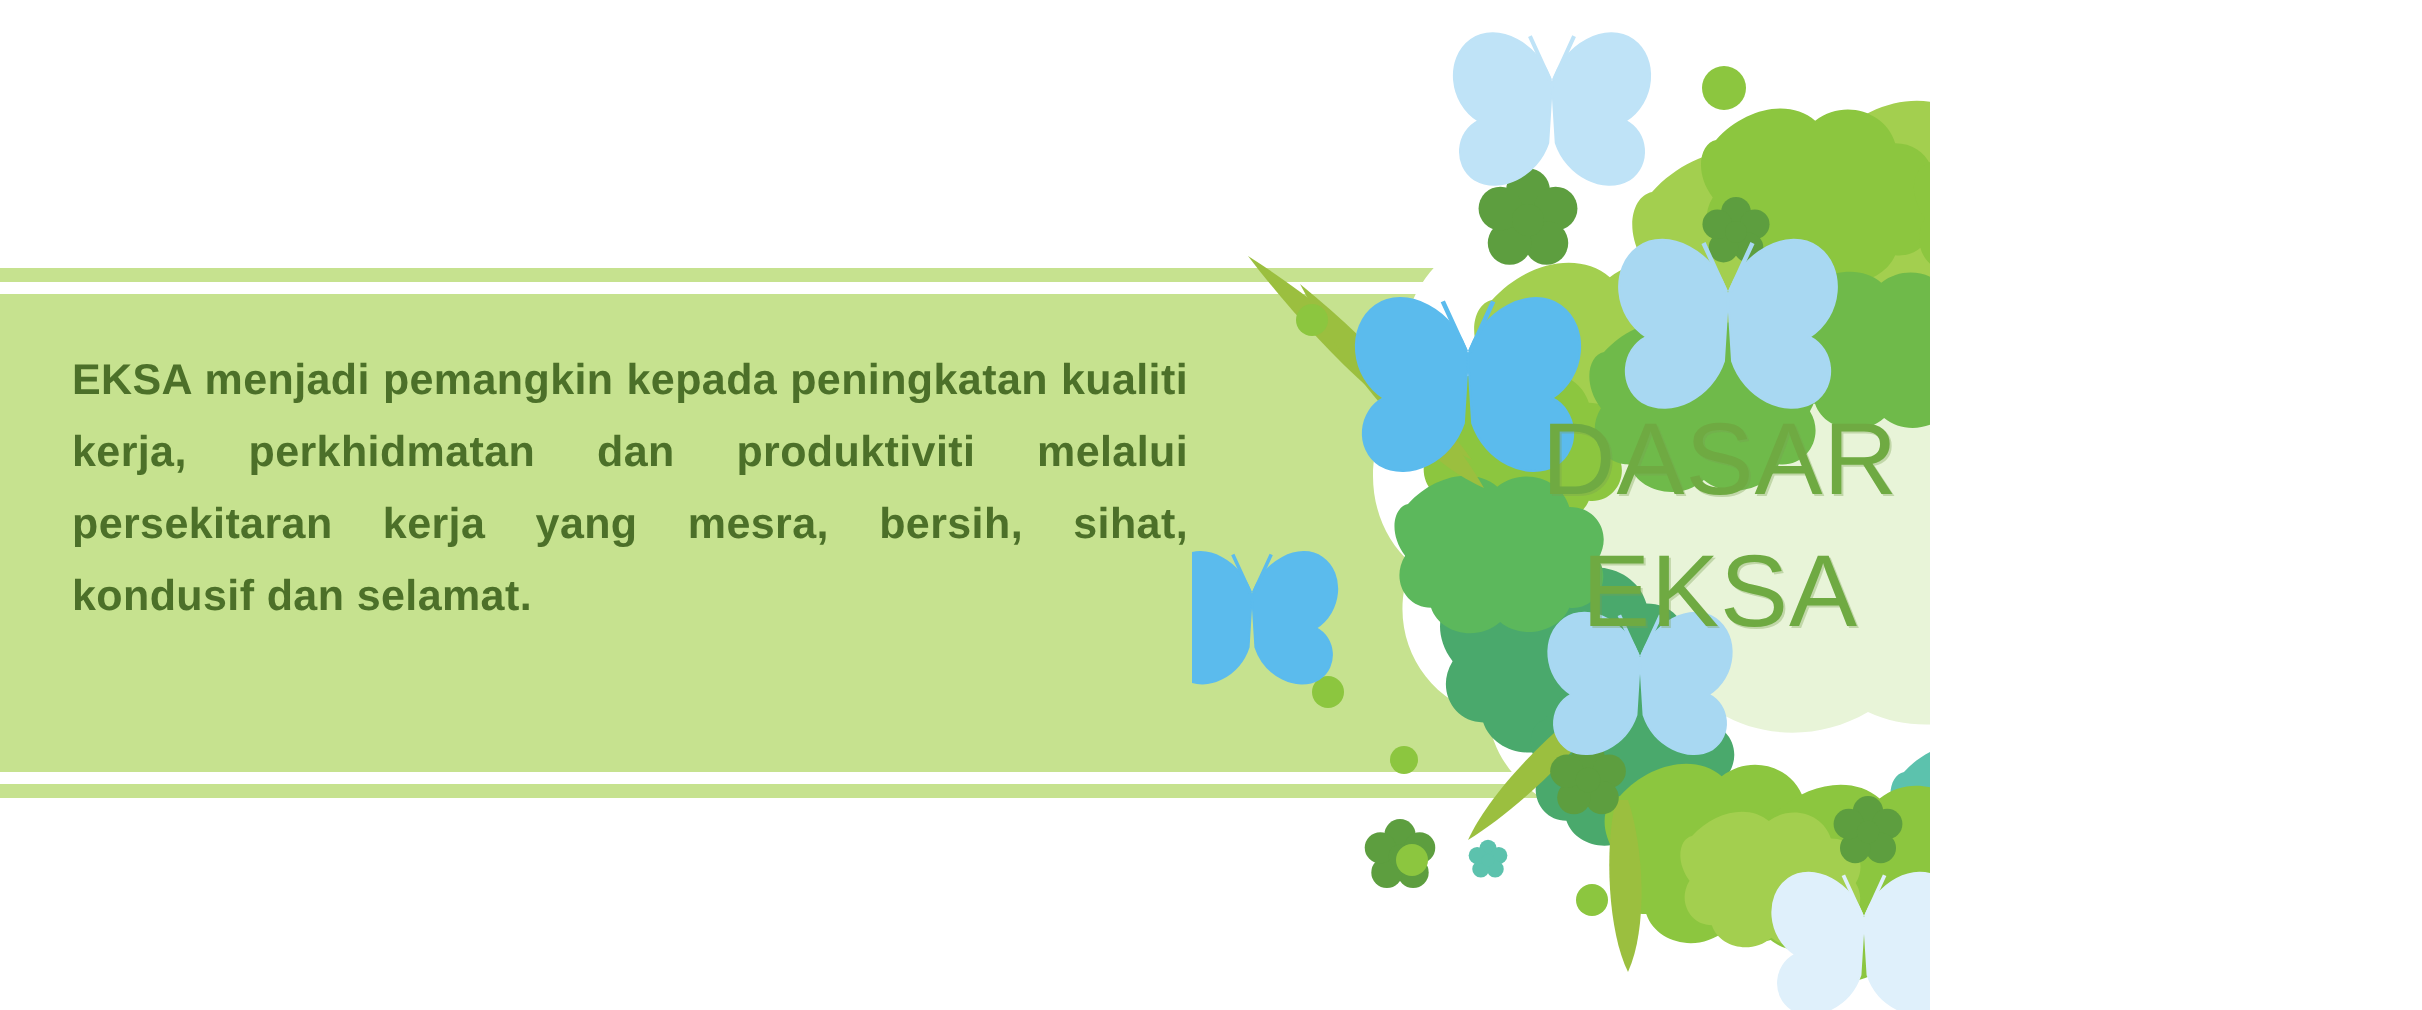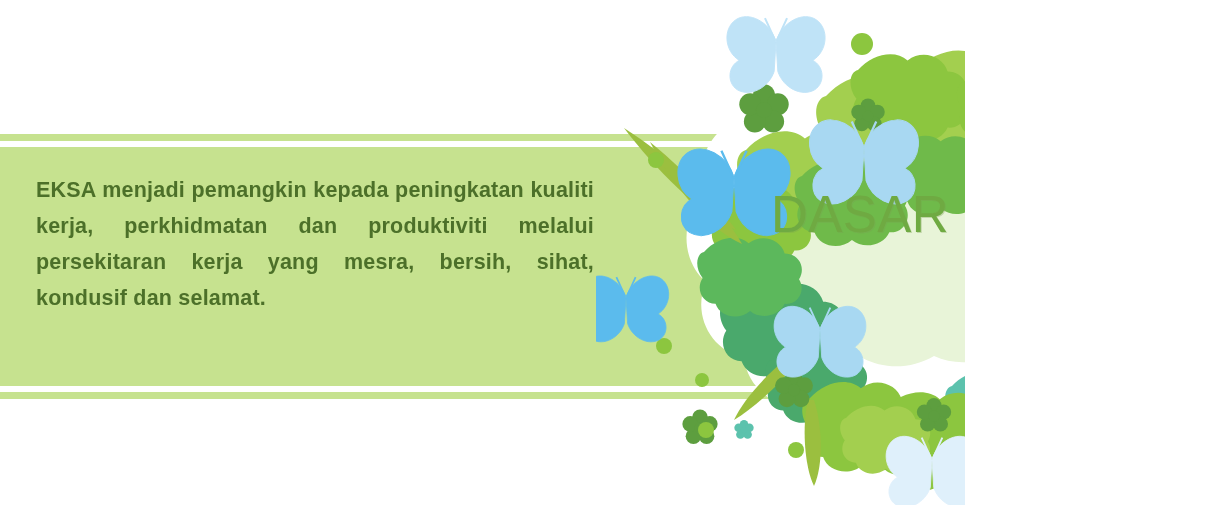--- a/index.html
+++ b/index.html
@@ -20,21 +20,21 @@
     text-align:justify;text-justify:inter-word;
     white-space:pre-wrap;
   }
 
   
   #art{position:absolute;left:596px;top:0;width:615px;height:505px;}
   #art svg{display:block;width:615px;height:505px;}
 
   
   .logo-title{
-    position:absolute;left:700px;top:182px;width:320px;
+    position:absolute;left:700px;top:197px;width:320px;
     text-align:center;color:#6faa42;
     font-size:51px;line-height:66px;font-weight:normal;
     letter-spacing:.5px;
     text-shadow:1px 1px 0 rgba(120,160,80,.35);
     pointer-events:none;
   }
   .logo-line{display:block;}
 </style>
 </head>
 <body>
@@ -207,15 +207,16 @@
       <g fill="#dff0fb" stroke="#dff0fb">
         <use href="#bfly" transform="translate(336,460) scale(.86)"></use>
       </g>
     </svg>
   </div>
 
   <div class="vision-text" style="color: rgb(76, 112, 41);">EKSA menjadi pemangkin kepada peningkatan kualiti kerja, perkhidmatan dan produktiviti melalui persekitaran kerja yang mesra, bersih, sihat, kondusif dan selamat.</div>
 
   <div class="logo-title" style="color: rgb(111, 170, 66);">
     <span class="logo-line">DASAR</span>
+    <span class="logo-line">EKSA</span>
   </div>
 
 </div>
 
 </body></html>

